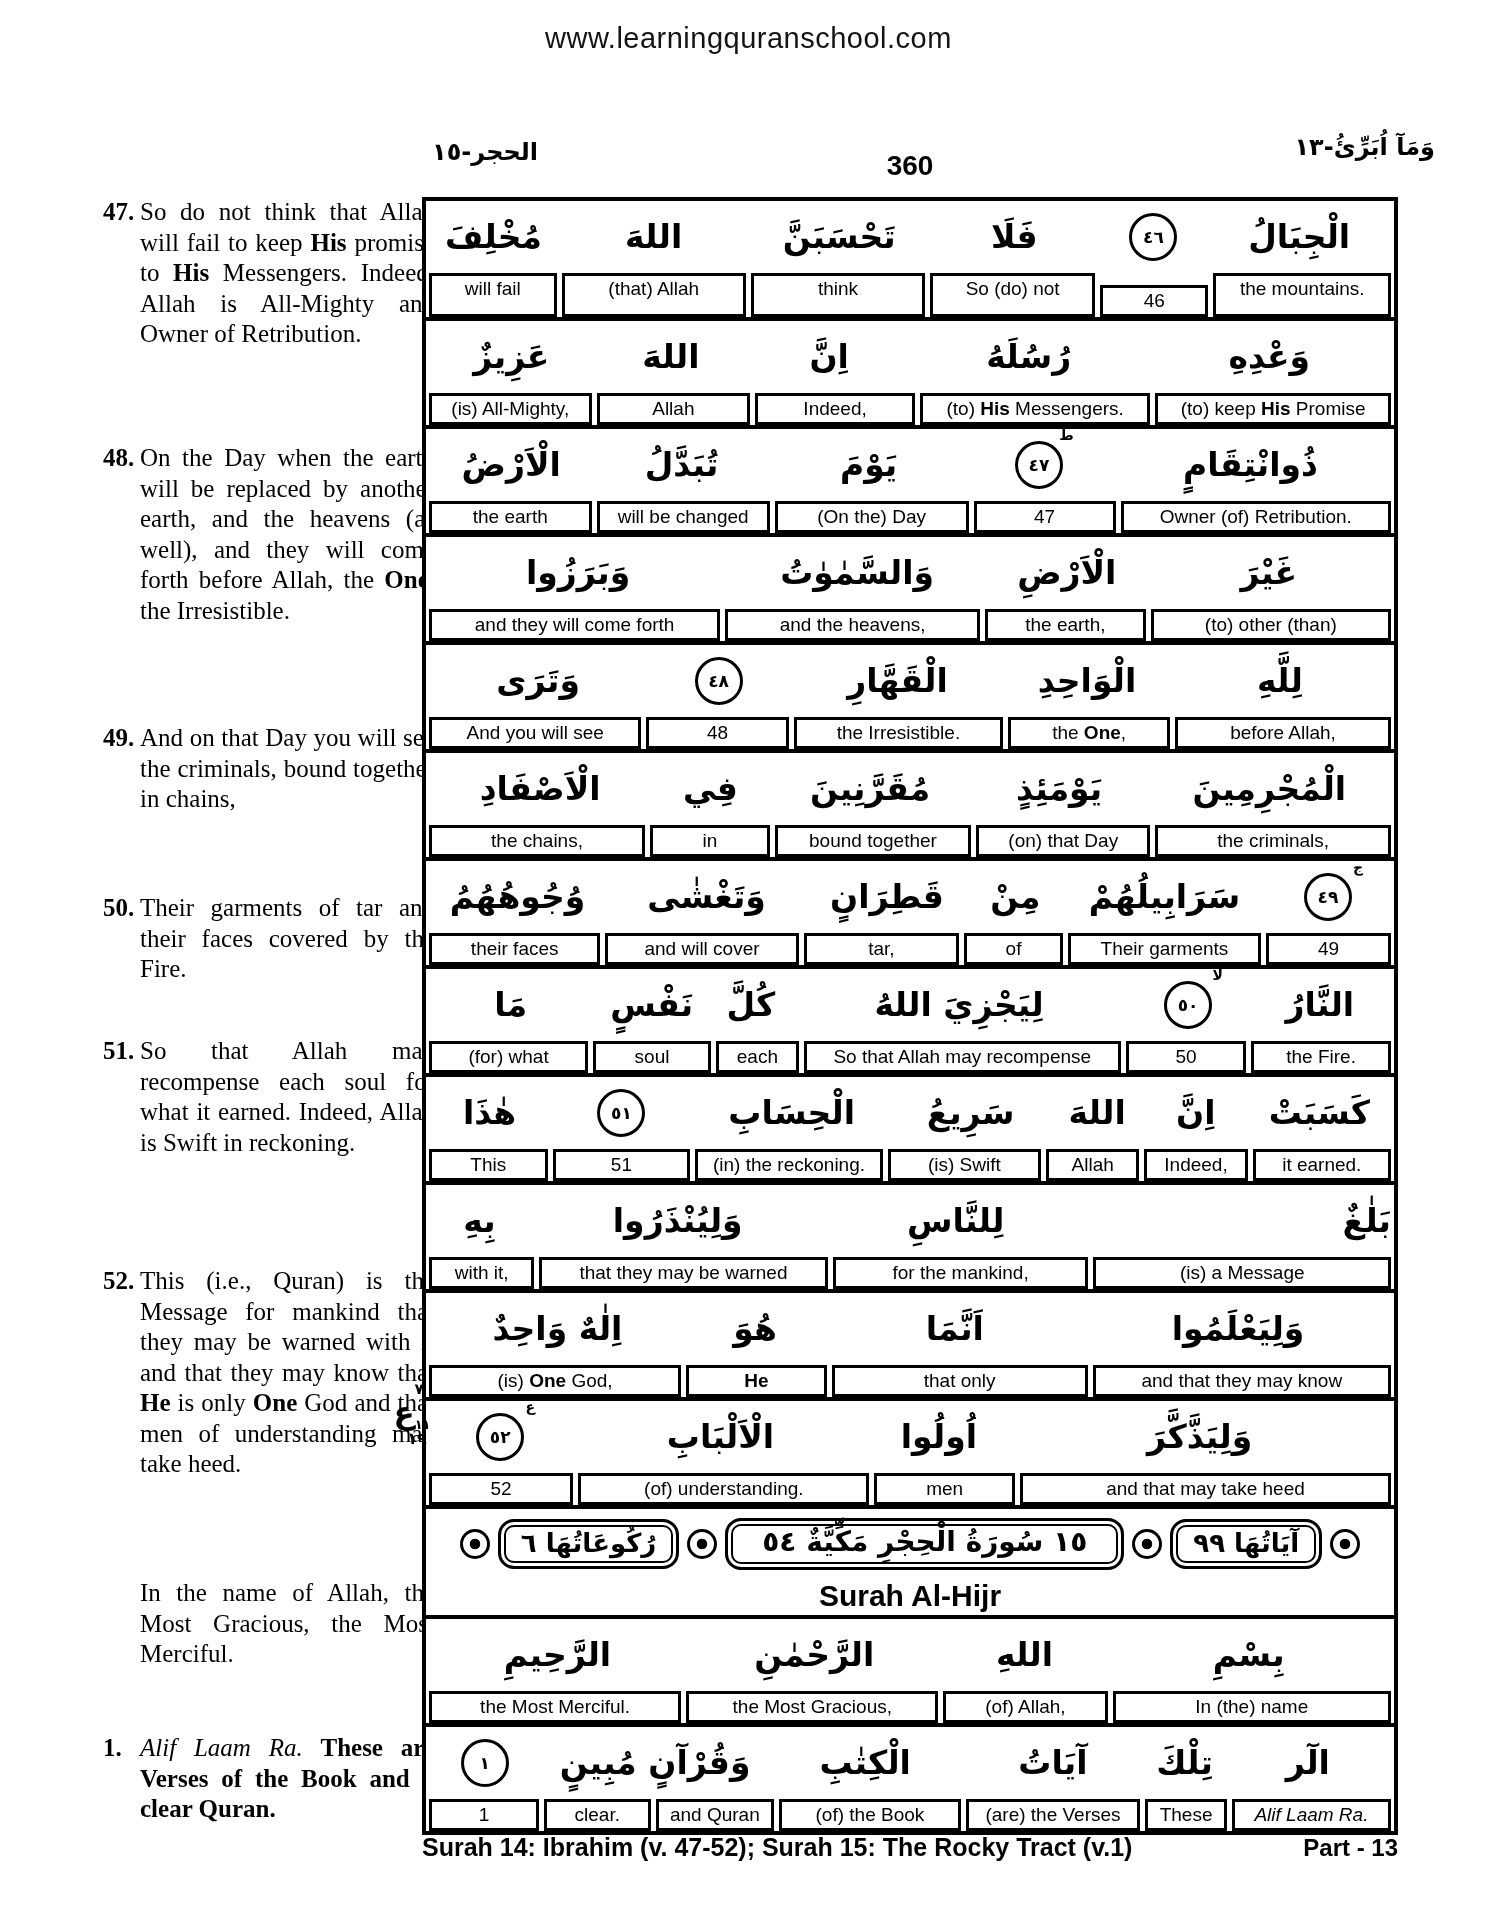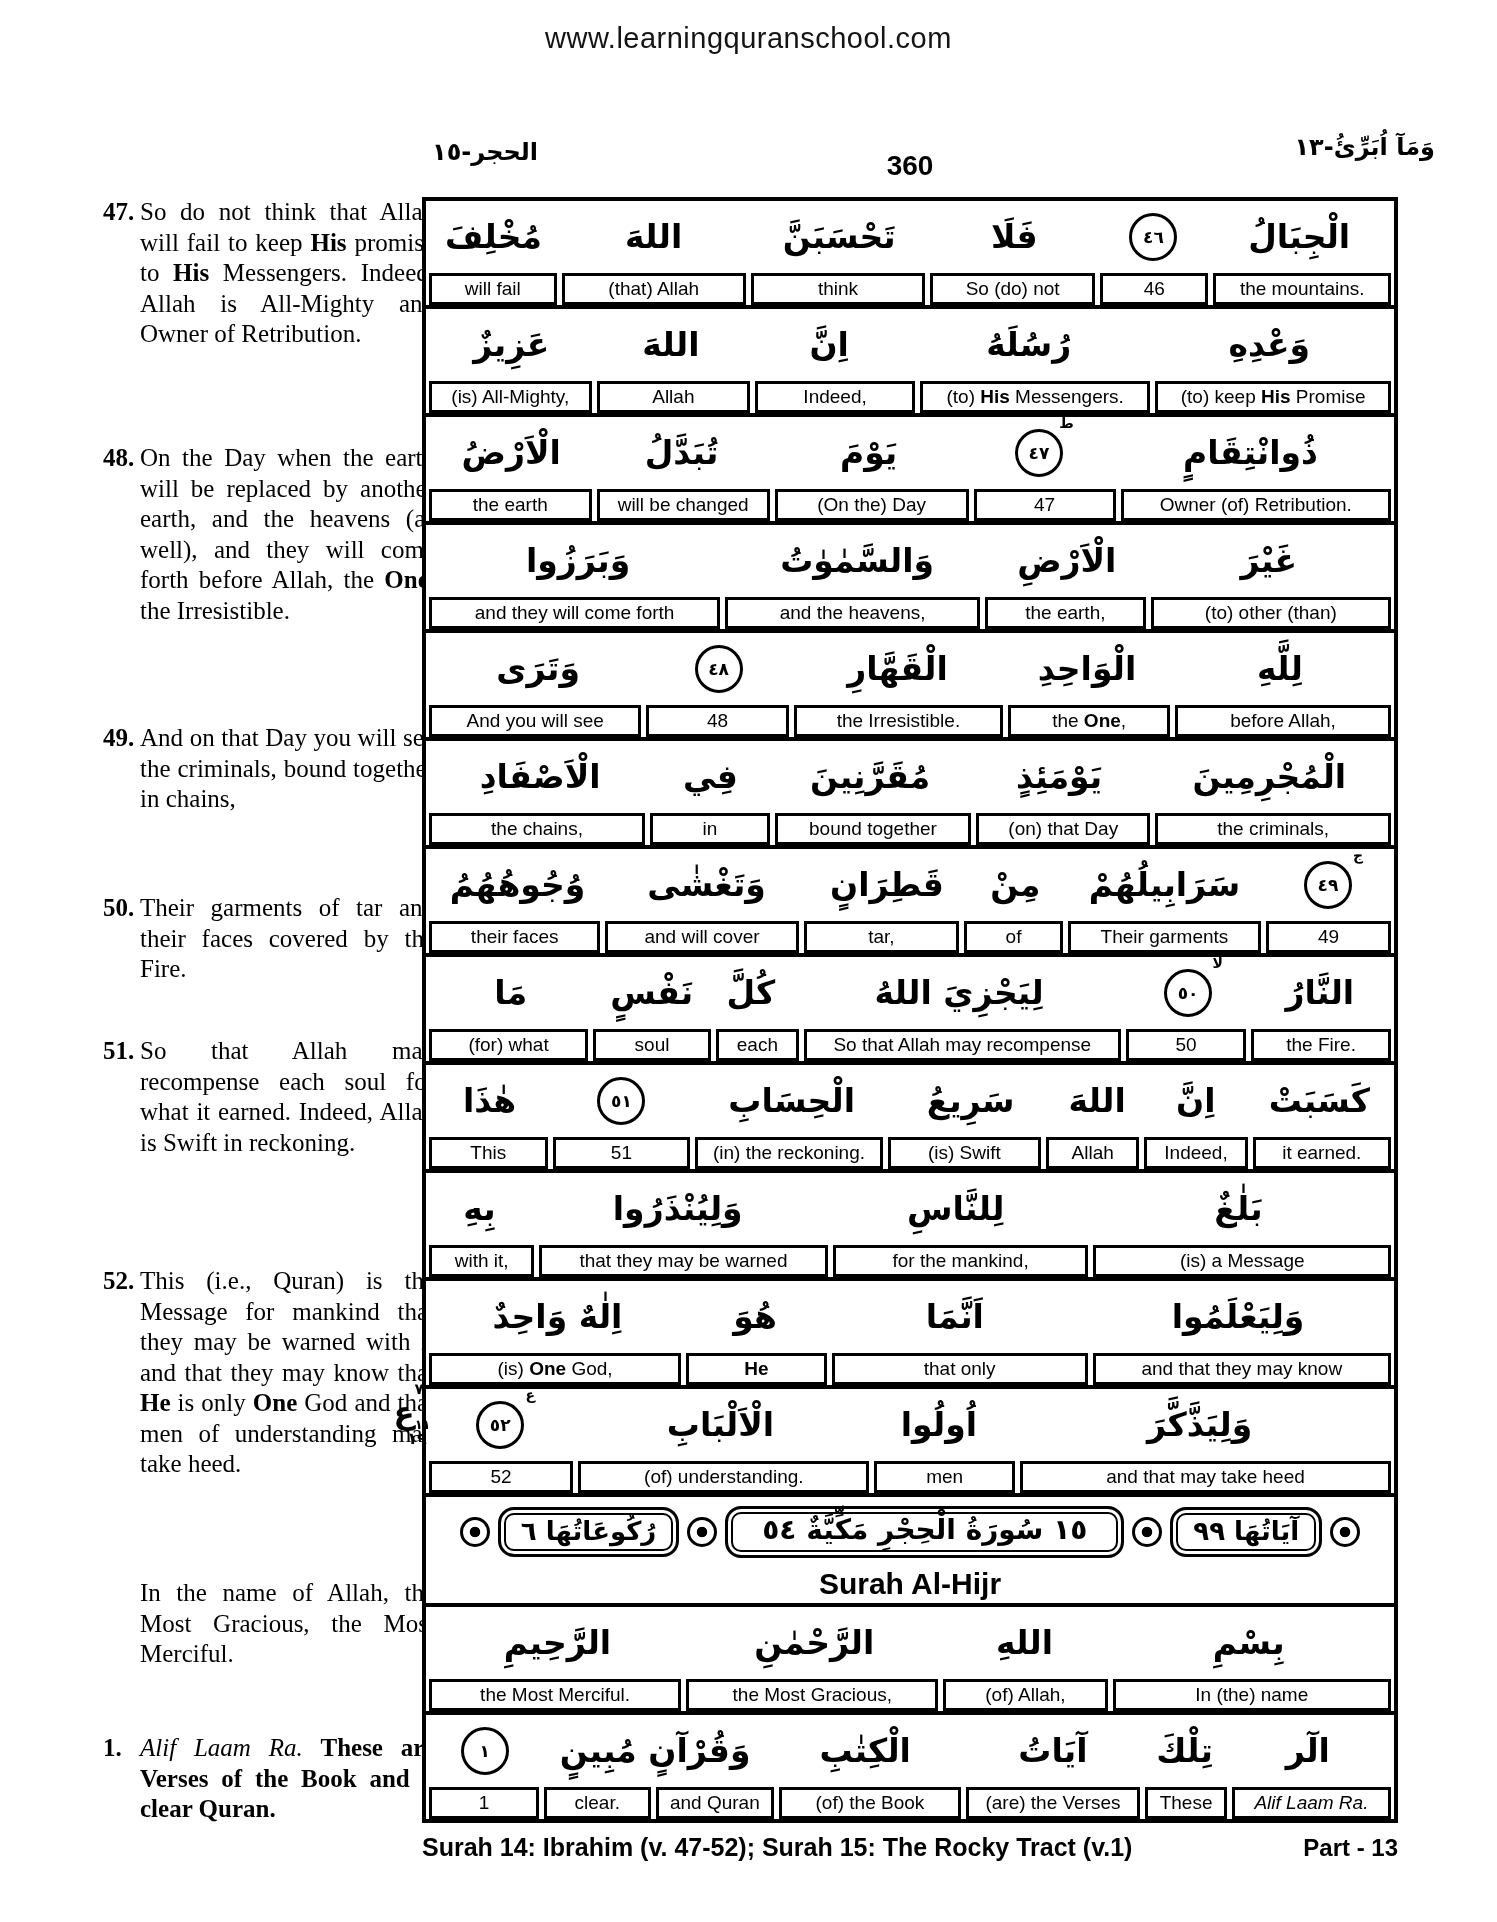--- a/index.html
+++ b/index.html
@@ -133,21 +133,21 @@
         <div class="aword" style="flex: 18.7 1 0%;"><span>تَحْسَبَنَّ</span></div>
         <div class="aword" style="flex: 17.7 1 0%;"><span>فَلَا</span></div>
         <div class="aword" style="flex: 11.2 1 0%; text-decoration: underline;"><span class="badge-wrap"><span class="badge">٤٦</span></span></div>
         <div class="aword" style="flex: 19.1 1 0%;"><span>الْجِبَالُ</span></div>
       </div>
       <div class="trans-line">
         <div class="tcell" style="flex: 13.4 1 0%;"><span>will fail</span></div>
         <div class="tcell" style="flex: 19.9 1 0%;"><span>(that) Allah</span></div>
         <div class="tcell" style="flex: 18.7 1 0%;"><span>think</span></div>
         <div class="tcell" style="flex: 17.7 1 0%;"><span>So (do) not</span></div>
-        <div class="tcell" style="flex: 11.2 1 0%;"><span>46</span></div>
+        <div class="tcell" style="flex: 11.2 1 0%; margin-top: 12px;"><span>46</span></div>
         <div class="tcell" style="flex: 19.1 1 0%;"><span>the mountains.</span></div>
       </div>
     </div>
     <div class="vrow">
       <div class="arabic-line">
         <div class="aword" style="flex: 17.1 1 0%;"><span>عَزِيزٌ</span></div>
         <div class="aword" style="flex: 16.1 1 0%;"><span>اللهَ</span></div>
         <div class="aword" style="flex: 16.8 1 0%;"><span>اِنَّ</span></div>
         <div class="aword" style="flex: 24.7 1 0%;"><span>رُسُلَهُ</span></div>
         <div class="aword" style="flex: 25.3 1 0%;"><span>وَعْدِهِ</span></div>
@@ -276,21 +276,21 @@
         <div class="tcell" style="flex: 9.7 1 0%;"><span>Allah</span></div>
         <div class="tcell" style="flex: 10.8 1 0%;"><span>Indeed,</span></div>
         <div class="tcell" style="flex: 14.9 1 0%;"><span>it earned.</span></div>
       </div>
     </div>
     <div class="vrow">
       <div class="arabic-line">
         <div class="aword" style="flex: 10.5 1 0%;"><span>بِهِ</span></div>
         <div class="aword" style="flex: 30.7 1 0%;"><span>وَلِيُنْذَرُوا</span></div>
         <div class="aword" style="flex: 27.1 1 0%;"><span>لِلنَّاسِ</span></div>
-        <div class="aword" style="flex: 31.7 1 0%;"><span>بَلٰغٌ</span></div>
+        <div class="aword" style="flex: 31.7 1 0%; text-align: right;"><span>بَلٰغٌ</span></div>
       </div>
       <div class="trans-line">
         <div class="tcell" style="flex: 10.5 1 0%;"><span>with it,</span></div>
         <div class="tcell" style="flex: 30.7 1 0%;"><span>that they may be warned</span></div>
         <div class="tcell" style="flex: 27.1 1 0%;"><span>for the mankind,</span></div>
         <div class="tcell" style="flex: 31.7 1 0%;"><span>(is) a Message</span></div>
       </div>
     </div>
     <div class="vrow">
       <div class="arabic-line">

